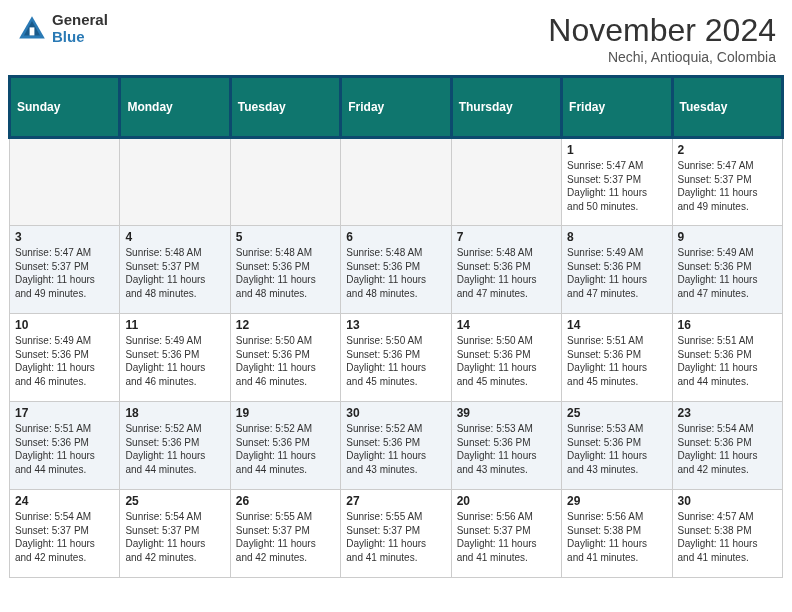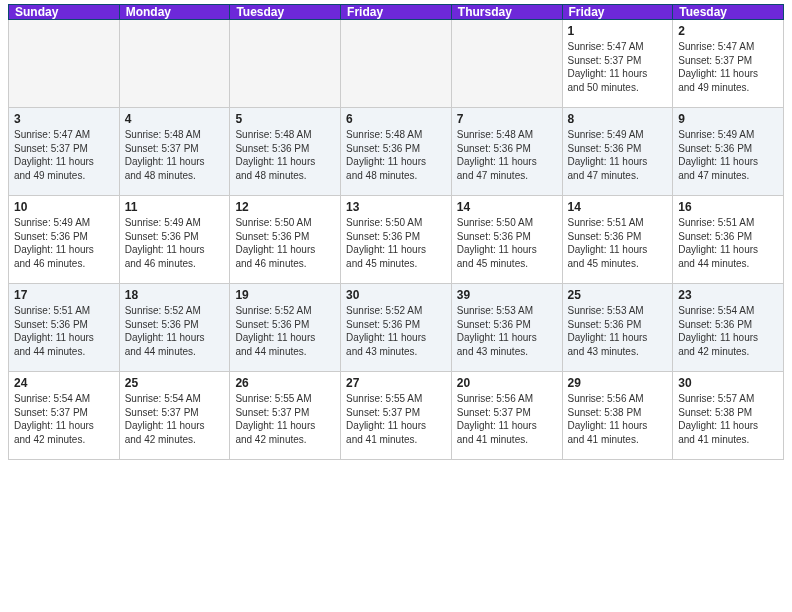--- a/index.html
+++ b/index.html
@@ -59,27 +59,27 @@
       font-size: 14px;
       color: #555;
     }
     .calendar {
       margin: 4px 8px 8px 8px;
       border-collapse: collapse;
       width: calc(100% - 16px);
       table-layout: fixed;
     }
     .calendar th {
-      background: #6d28d9;
+      background: #0f766e;
       color: #fff;
       text-align: left;
-      padding: 0 6px;
+      padding: 22px 6px;
       font-size: 12px;
       font-weight: bold;
-      border: 1px solid #0c4a6e;
+      border: 3px solid #0c4a6e;
     }
     .calendar td {
       border: 1px solid #ccc;
       vertical-align: top;
       padding: 4px 5px;
       height: 88px;
       background: #fff;
       font-size: 10.5px;
       color: #333;
     }
@@ -104,20 +104,37 @@
       background: #eef3f8;
     }
     .row-odd td {
       background: #fff;
     }
   </style>
 </head>
 <body>
 
 <div class="page">
+  <div class="header">
+    <div class="logo">
+      <svg class="logo-icon" viewBox="0 0 40 40">
+        <polygon points="20,4 36,32 4,32" fill="#2a7ab5"></polygon>
+        <polygon points="20,10 30,28 10,28" fill="#1a5a8a"></polygon>
+        <rect x="17" y="18" width="6" height="10" fill="#fff"></rect>
+      </svg>
+      <div class="logo-text">
+        <span class="logo-general">General</span>
+        <span class="logo-blue">Blue</span>
+      </div>
+    </div>
+    <div class="title-area">
+      <div class="month-title">November 2024</div>
+      <div class="location-title">Nechi, Antioquia, Colombia</div>
+    </div>
+  </div>
 
   <table class="calendar">
     <thead>
       <tr>
 
       <th>Sunday</th>
           <th>Monday</th>
           <th>Tuesday</th>
           <th>Friday</th>
           <th>Thursday</th>
@@ -338,21 +355,21 @@
           </td>
           <td>
             <div class="day-number">29</div>
             <div class="day-info" style="white-space: pre-line;">Sunrise: 5:56 AM
 Sunset: 5:38 PM
 Daylight: 11 hours
 and 41 minutes.</div>
           </td>
           <td>
             <div class="day-number">30</div>
-            <div class="day-info" style="white-space: pre-line;">Sunrise: 5:57 AM
+            <div class="day-info" style="white-space: pre-line;">Sunrise: 4:57 AM
 Sunset: 5:38 PM
 Daylight: 11 hours
 and 41 minutes.</div>
           </td>
         </tr>
       </tbody>
   </table>
 </div>
 
 </body></html>

